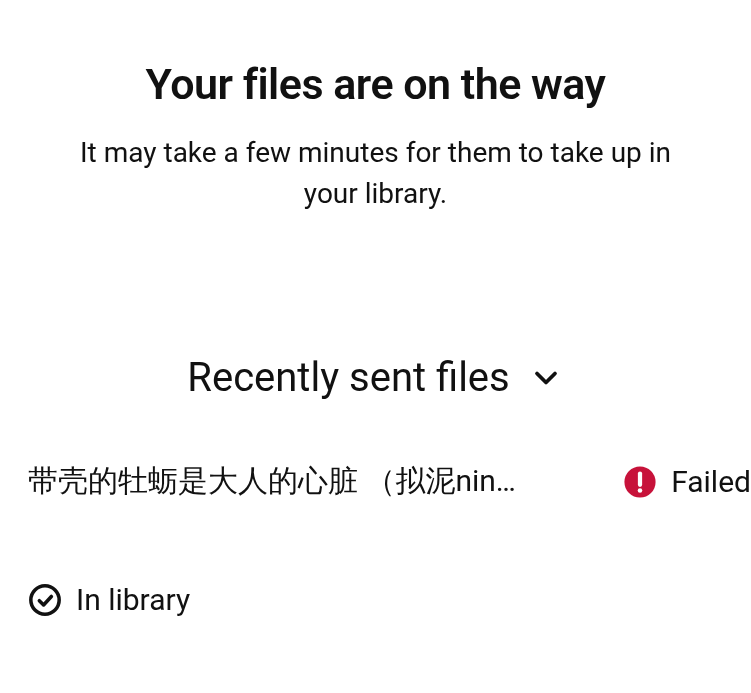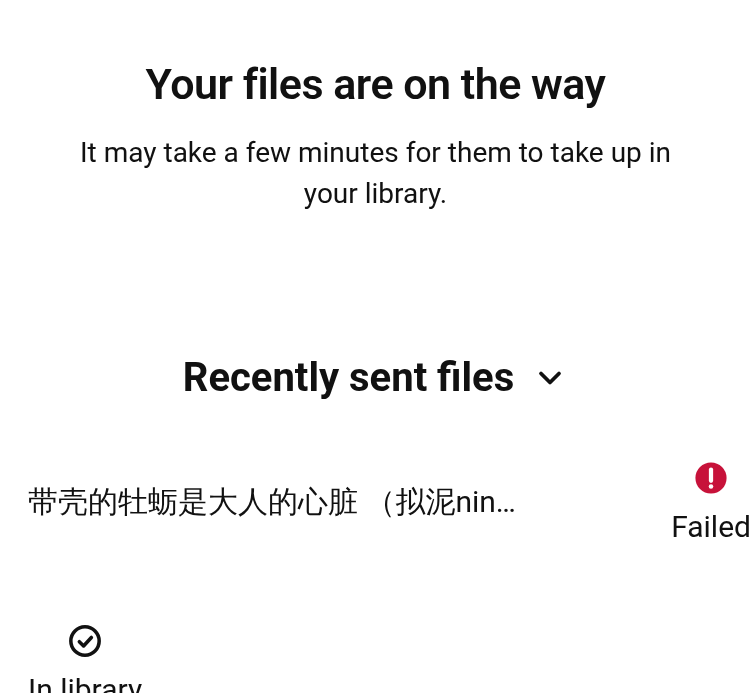--- a/index.html
+++ b/index.html
@@ -37,21 +37,21 @@
     .section-header {
       display: flex;
       align-items: center;
       justify-content: center;
       gap: 18px;
       margin-top: 140px;
       margin-bottom: 60px;
     }
     .section-title {
       font-size: 40px;
-      font-weight: 700;
+      font-weight: 400;
     }
     .chevron {
       display: inline-flex;
       align-items: center;
     }
     .file-list {
       padding-left: 28px;
     }
     .file-row {
       display: flex;
@@ -67,21 +67,20 @@
       overflow: hidden;
       text-overflow: ellipsis;
       flex: 1;
       min-width: 0;
     }
     .file-status {
       display: flex;
       align-items: center;
       gap: 14px;
       flex-shrink: 0;
-      flex-direction: column;
     }
     .status-icon {
       display: inline-flex;
       align-items: center;
       justify-content: center;
       width: 34px;
       height: 34px;
     }
     .status-text {
       font-size: 30px;

